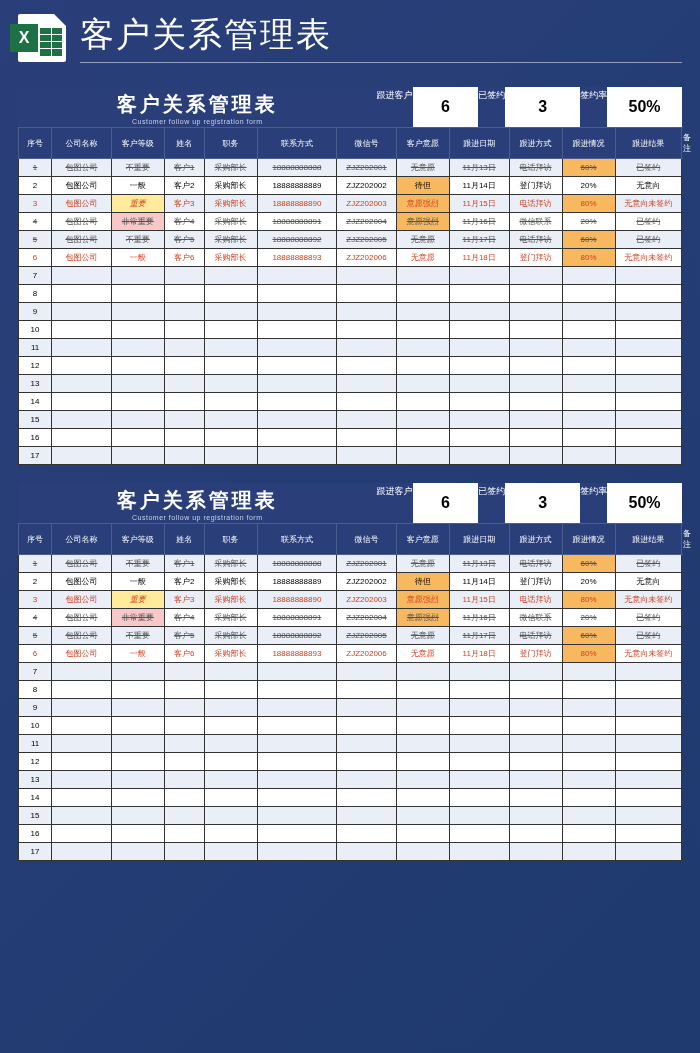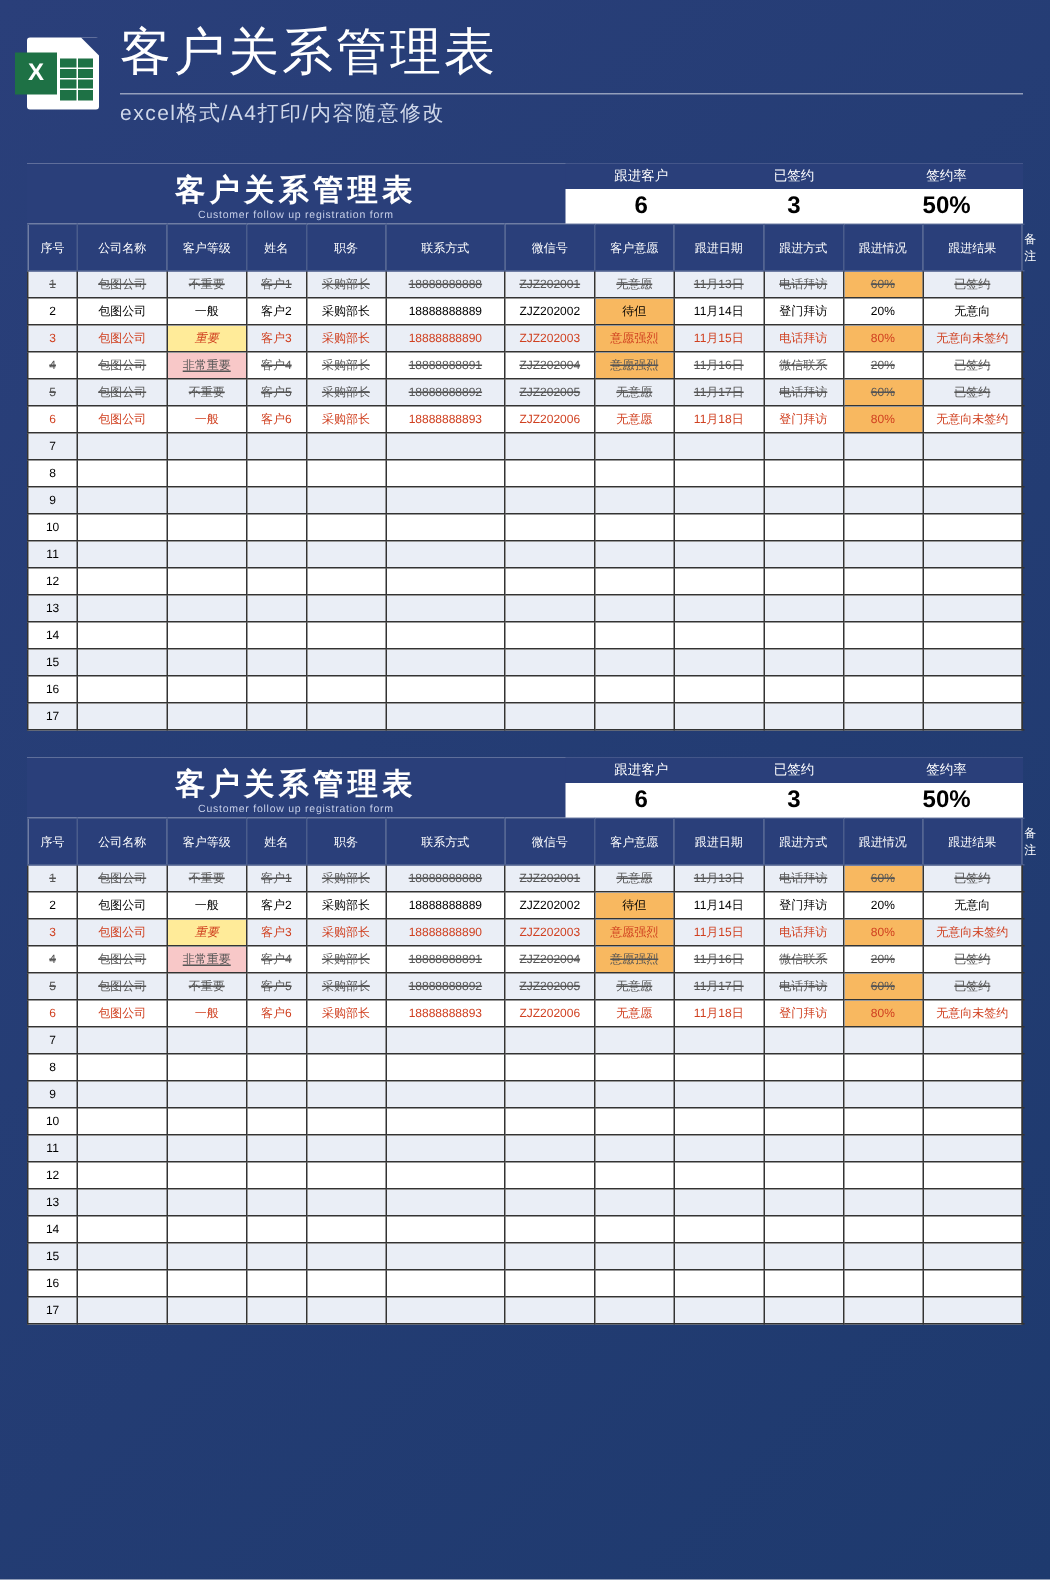--- a/index.html
+++ b/index.html
@@ -93,21 +93,21 @@
     letter-spacing: 3px;
   }
   .sheet-subtitle {
     font-size: 7px;
     color: #c8d0e8;
     letter-spacing: 0.5px;
   }
   .stat-block {
     flex: 1;
     display: flex;
-    flex-direction: column;
+    flex-direction: row;
   }
   .stat-label {
     background: #2a3f7a;
     color: #fff;
     font-size: 9px;
     text-align: center;
     padding: 2px 0;
   }
   .stat-value {
     background: #fff;
@@ -140,21 +140,21 @@
     padding: 3px 1px;
     height: 18px;
     white-space: nowrap;
     overflow: hidden;
   }
   tr:nth-child(odd) td { background: #eaeef6; }
   tr:nth-child(even) td { background: #fff; }
   .strike { text-decoration: line-through; color: #555; }
   .red-row td { color: #d04020; }
   .hl-yellow { background: #ffeb99 !important; font-style: italic; }
-  .hl-pink { background: #f8c8c8 !important; text-decoration: underline; }
+  .hl-pink { background: #f8c8c8 !important; }
   .hl-orange { background: #f8b860 !important; }
 </style>
 </head>
 <body>
 
 <div class="header">
   <div class="excel-icon">
     <div class="fold"></div>
     <div class="excel-x">X</div>
     <div class="excel-grid">
@@ -163,21 +163,20 @@
         <div></div>
         <div></div>
         <div></div>
         <div></div>
         <div></div>
         <div></div>
       </div>
   </div>
   <div class="title-block">
     <div class="big-title">客户关系管理表</div>
-    <div class="sub-title">excel格式/A4打印/内容随意修改</div>
   </div>
 </div>
 
 <div id="sheets-container">
     <div class="sheet">
       <div class="sheet-header">
         <div class="sheet-title-area">
           <div class="sheet-title">客户关系管理表</div>
           <div class="sheet-subtitle">Customer follow up registration form</div>
         </div>

